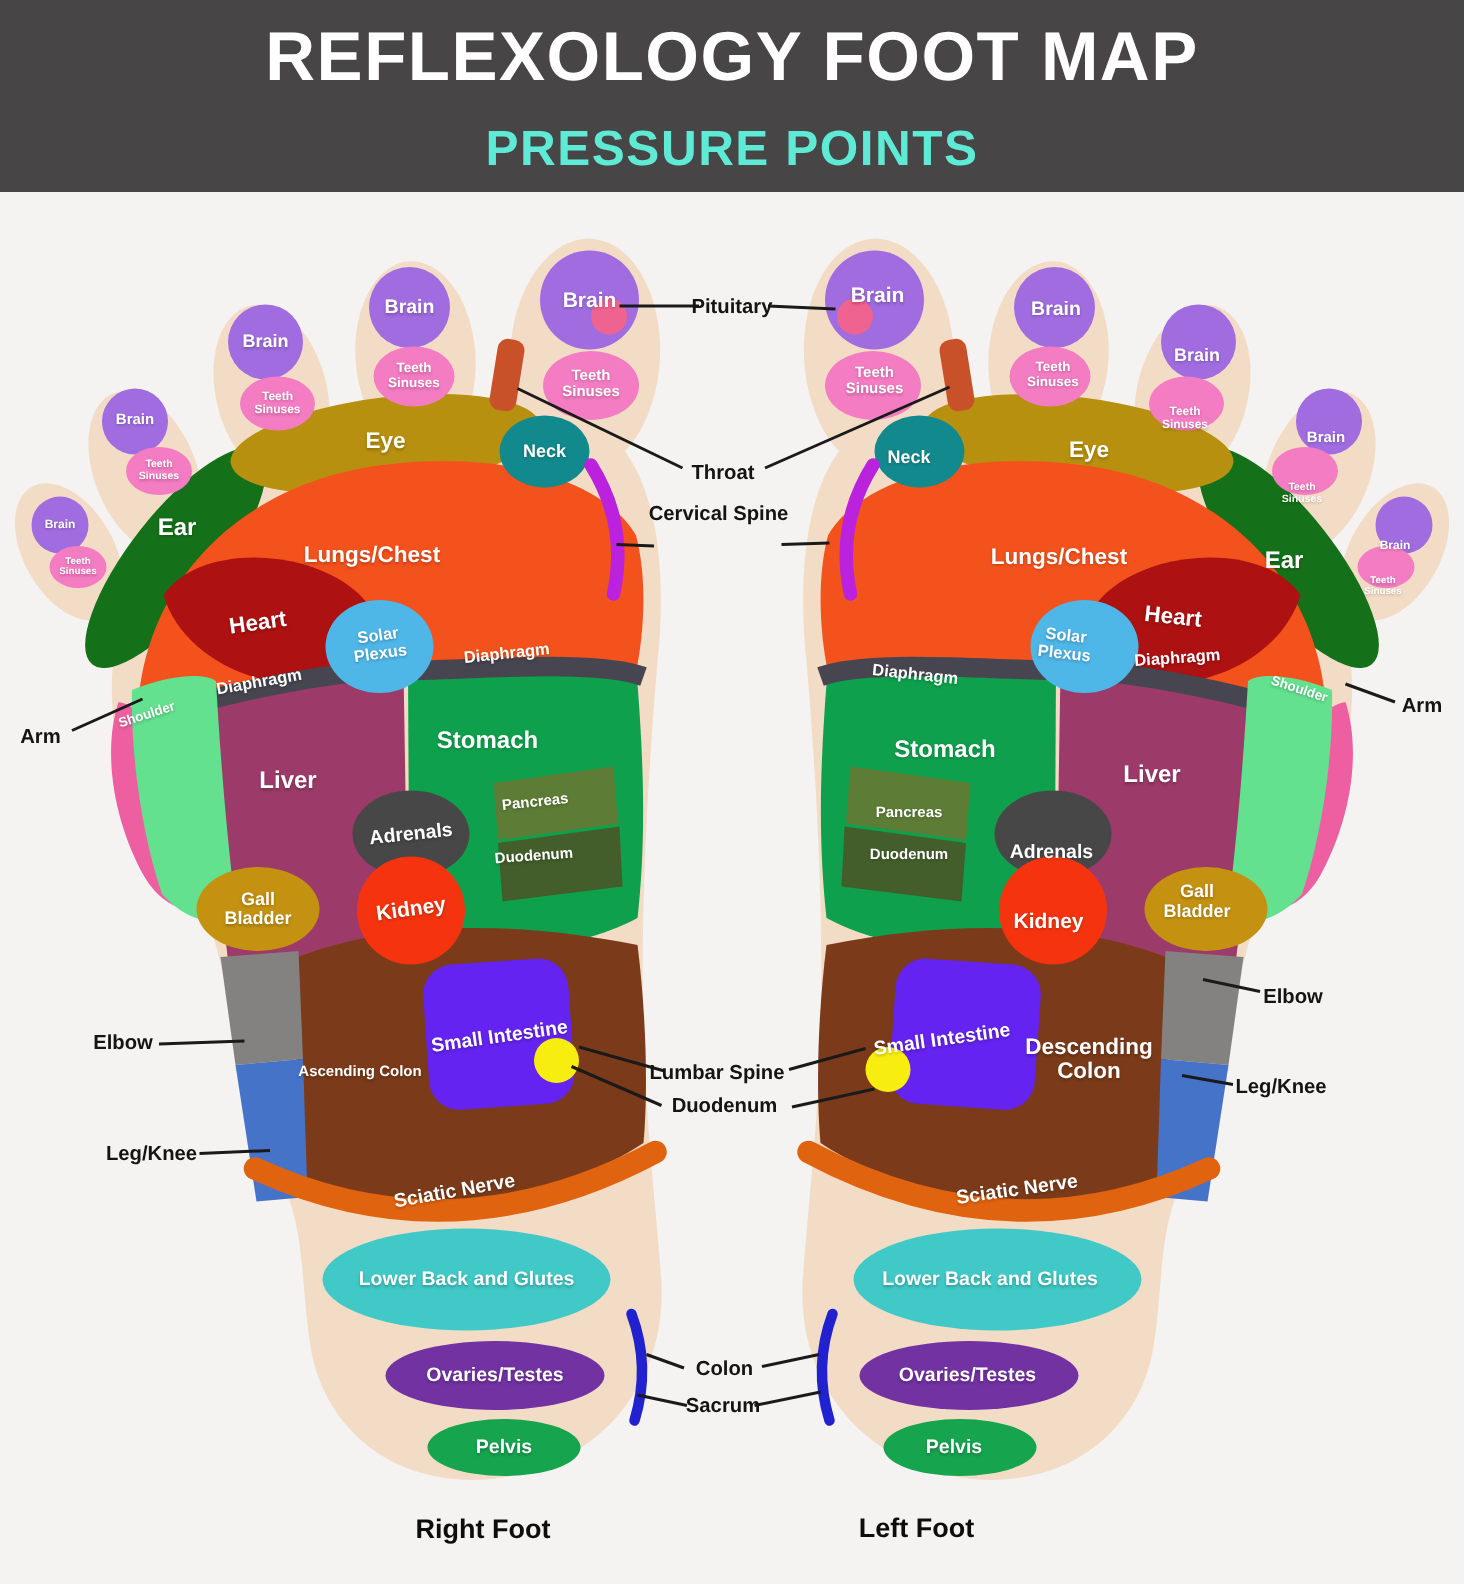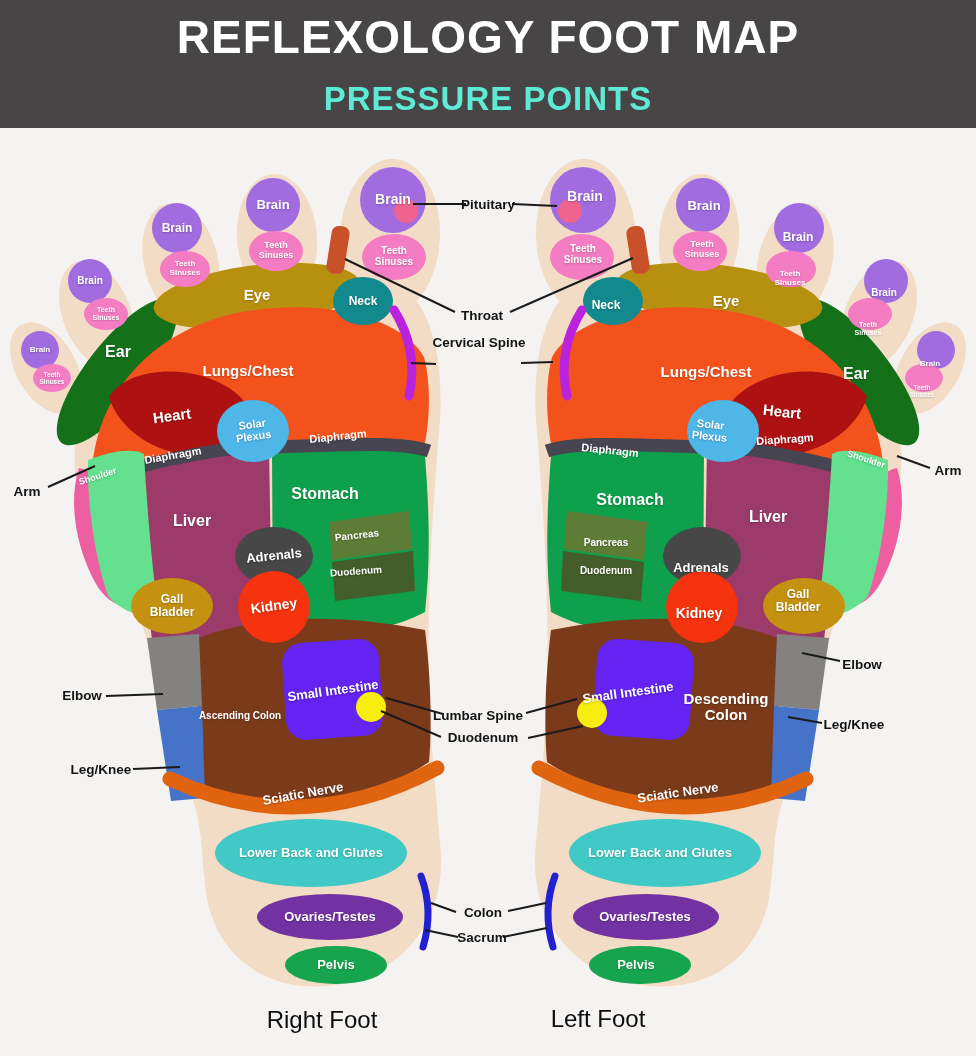--- a/index.html
+++ b/index.html
@@ -9,21 +9,21 @@
   .header .t{position:absolute;left:50%;top:37px;transform:translate(-50%,-50%);
              color:#ffffff;font-size:46px;font-weight:600;letter-spacing:1px;white-space:nowrap;}
   .header .s{position:absolute;left:50%;top:99px;transform:translate(-50%,-50%);
              color:#5eead4;font-size:33px;font-weight:600;letter-spacing:1px;white-space:nowrap;}
   svg.art{position:absolute;left:0;top:0;}
   .z{position:absolute;color:#ffffff;font-weight:700;text-align:center;line-height:1.08;
      transform:translate(-50%,-50%);white-space:nowrap;text-shadow:0 1px 2px rgba(0,0,0,.25);}
   .zw{white-space:normal;}
   .p{position:absolute;color:#141414;font-weight:700;font-size:13.5px;
      transform:translate(-50%,-50%);white-space:nowrap;}
-  .fname{position:absolute;color:#0d0d0d;font-weight:400;font-size:24px;
+  .fname{position:absolute;color:#0d0d0d;font-weight:700;font-size:18px;
      transform:translate(-50%,-50%);white-space:nowrap;}
 </style>
 </head>
 <body>
 
 <div class="page">
 
   <svg class="art" width="976" height="1056" viewBox="0 0 976 1056">
 
     <g id="footShapes">
@@ -203,15 +203,15 @@
   <div class="p" style="left:82px;top:695px">Elbow</div>
   <div class="p" style="left:101px;top:769px">Leg/Knee</div>
   <div class="p" style="left:862px;top:664px">Elbow</div>
   <div class="p" style="left:854px;top:724px">Leg/Knee</div>
   <div class="p" style="left:478px;top:715px">Lumbar Spine</div>
   <div class="p" style="left:483px;top:737px">Duodenum</div>
   <div class="p" style="left:483px;top:912px">Colon</div>
   <div class="p" style="left:482px;top:937px">Sacrum</div>
 
   <div class="fname" style="left:322px;top:1020px">Right Foot</div>
-  <div class="fname" style="left:598px;top:1019px">Left Foot</div>
+  <div class="fname" style="left:611px;top:1019px">Left Foot</div>
 
 </div>
 
 </body></html>

